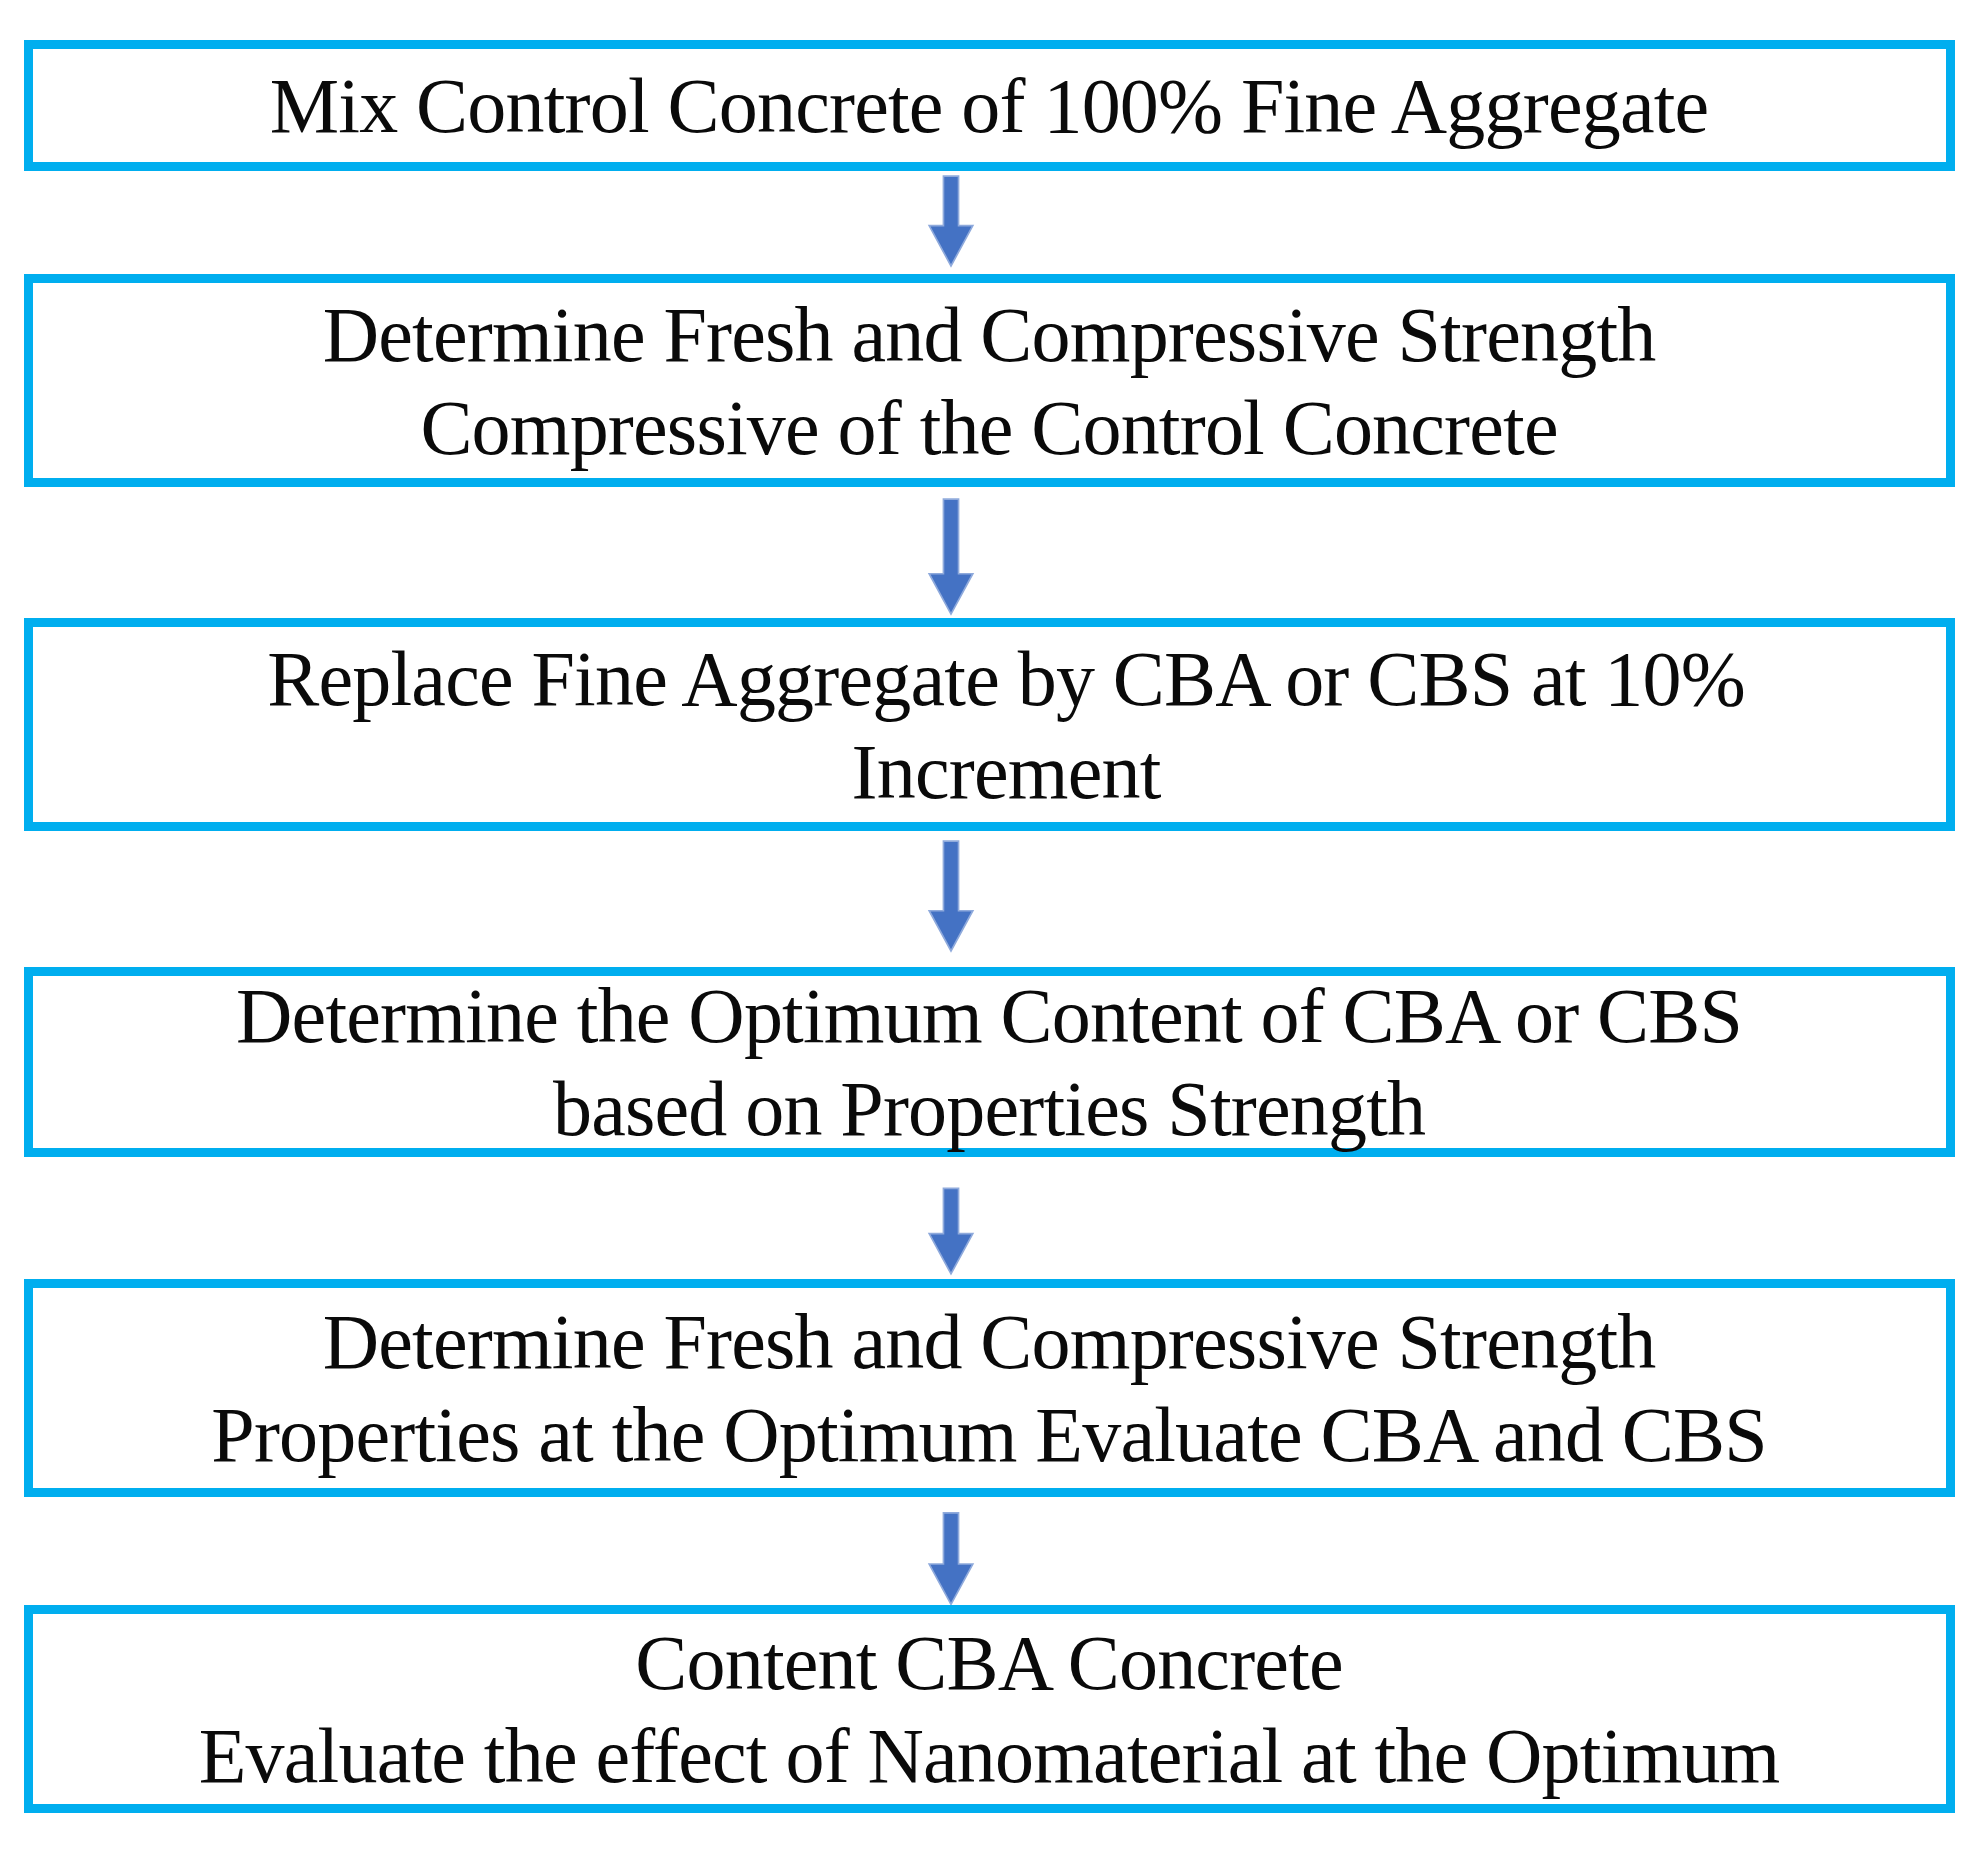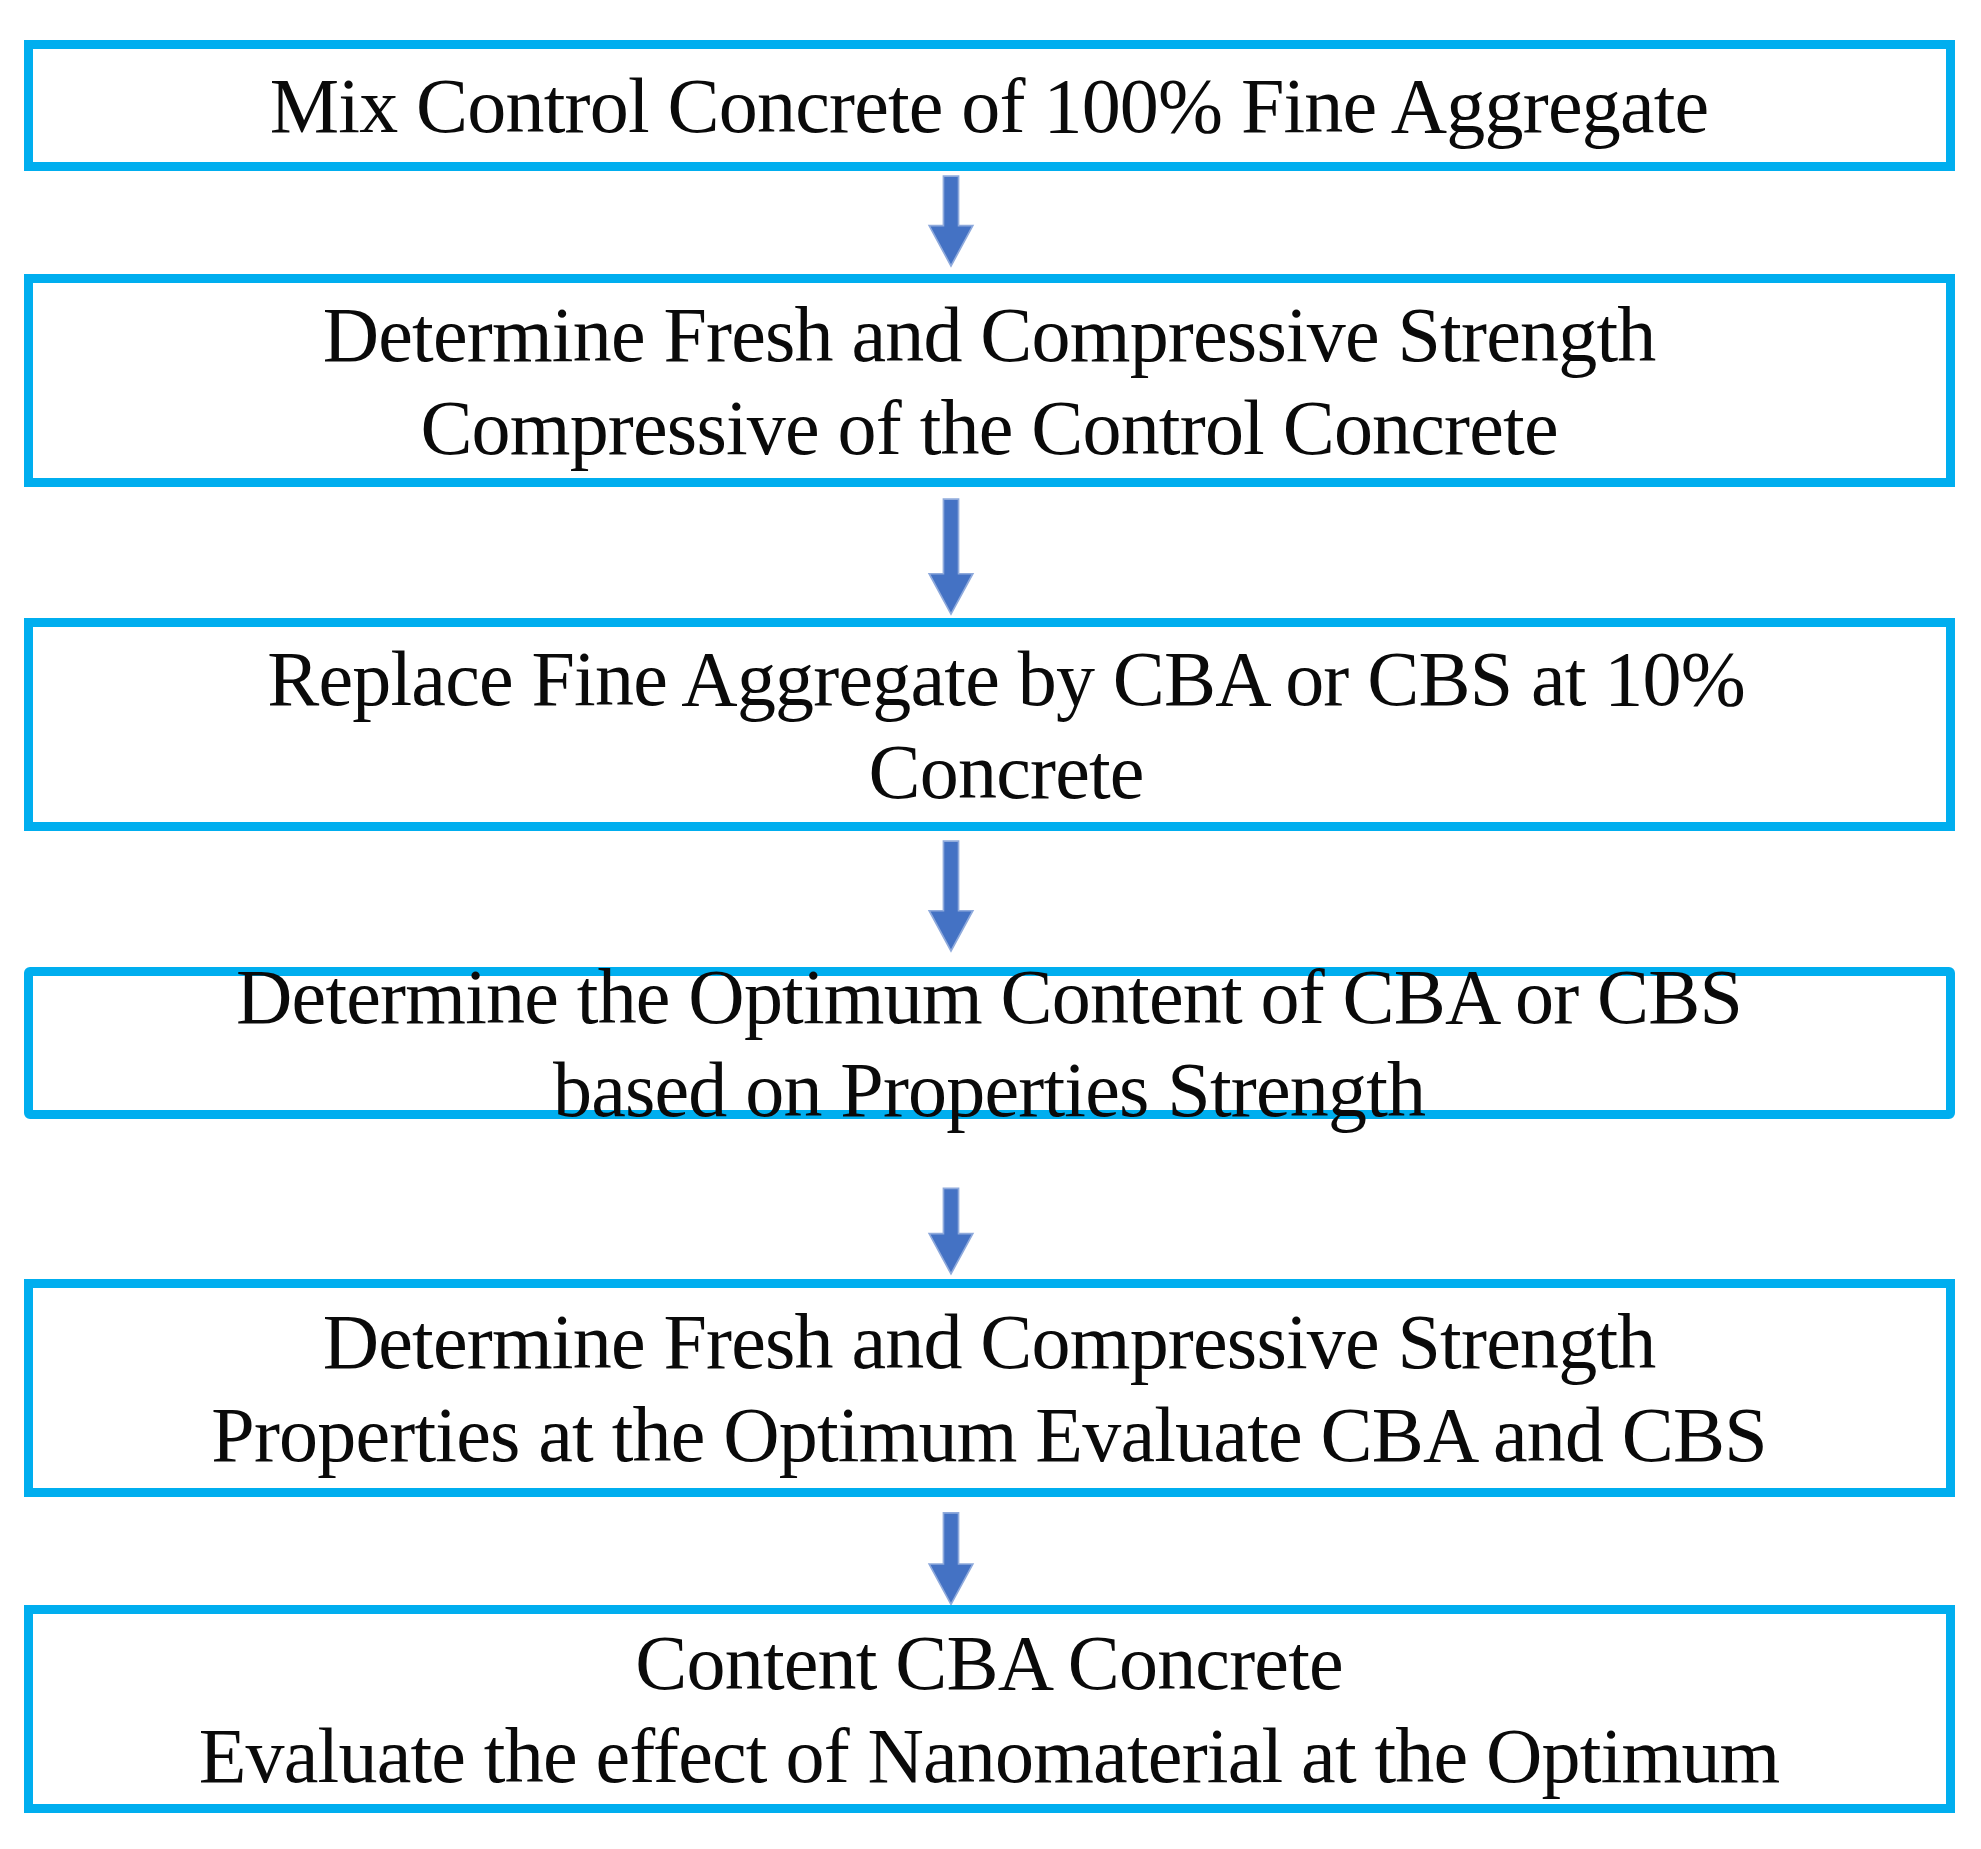--- a/index.html
+++ b/index.html
@@ -43,21 +43,21 @@
   .connector svg { display: block; }
   .arrow-shape {
     fill: var(--arrow-fill, #4472C4);
     stroke: var(--arrow-halo, #8FAADC);
     stroke-width: 2;
   }
   
   #box-1 { top: 40px;   height: 131px; }
   #box-2 { top: 274px;  height: 213px; }
   #box-3 { top: 618px;  height: 213px; padding-left: 34px; }
-  #box-4 { top: 967px; height: 152px; border-radius: 6px; }
+  #box-4 { top: 967px; height: 190px; }
   #box-5 { top: 1279px; height: 218px; }
   #box-6 { top: 1605px; height: 208px; }
   #arrow-1 { top: 175px;  }
   #arrow-2 { top: 498px;  }
   #arrow-3 { top: 840px;  }
   #arrow-4 { top: 1187px; }
   #arrow-5 { top: 1512px; }
 </style>
 </head>
 <body>
@@ -80,21 +80,21 @@
   </div>
 
   <div class="connector" id="arrow-2">
     <svg width="52" height="118" viewBox="0 0 62 140" xmlns="http://www.w3.org/2000/svg">
       <path class="arrow-shape" d="M 22 1 L 40 1 L 40 90 L 57 90 L 31 138 L 5 90 L 22 90 Z"></path>
     </svg>
   </div>
 
   <div class="step-box" id="box-3">
     <div class="step-line">Replace Fine Aggregate by CBA or CBS at 10%</div>
-    <div class="step-line">Concrete</div>
+    <div class="step-line">Increment</div>
   </div>
 
   <div class="connector" id="arrow-3">
     <svg width="52" height="113" viewBox="0 0 62 134" xmlns="http://www.w3.org/2000/svg">
       <path class="arrow-shape" d="M 22 1 L 40 1 L 40 84 L 57 84 L 31 132 L 5 84 L 22 84 Z"></path>
     </svg>
   </div>
 
   <div class="step-box" id="box-4">
     <div class="step-line">Determine the Optimum Content of CBA or CBS</div>

